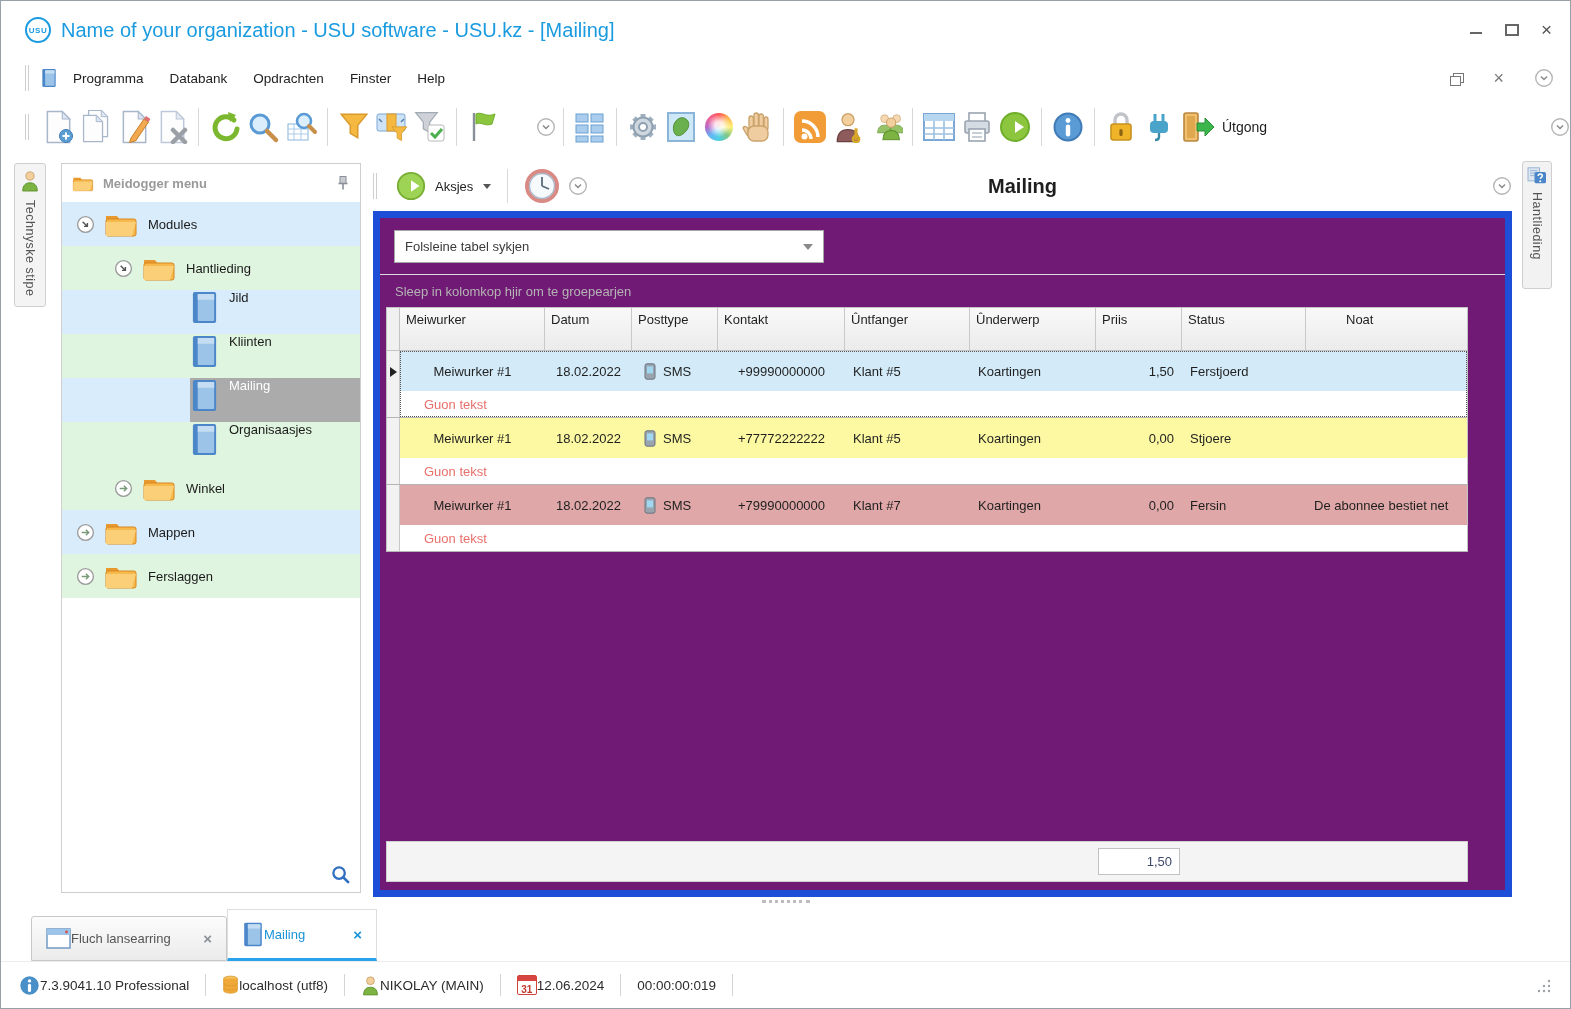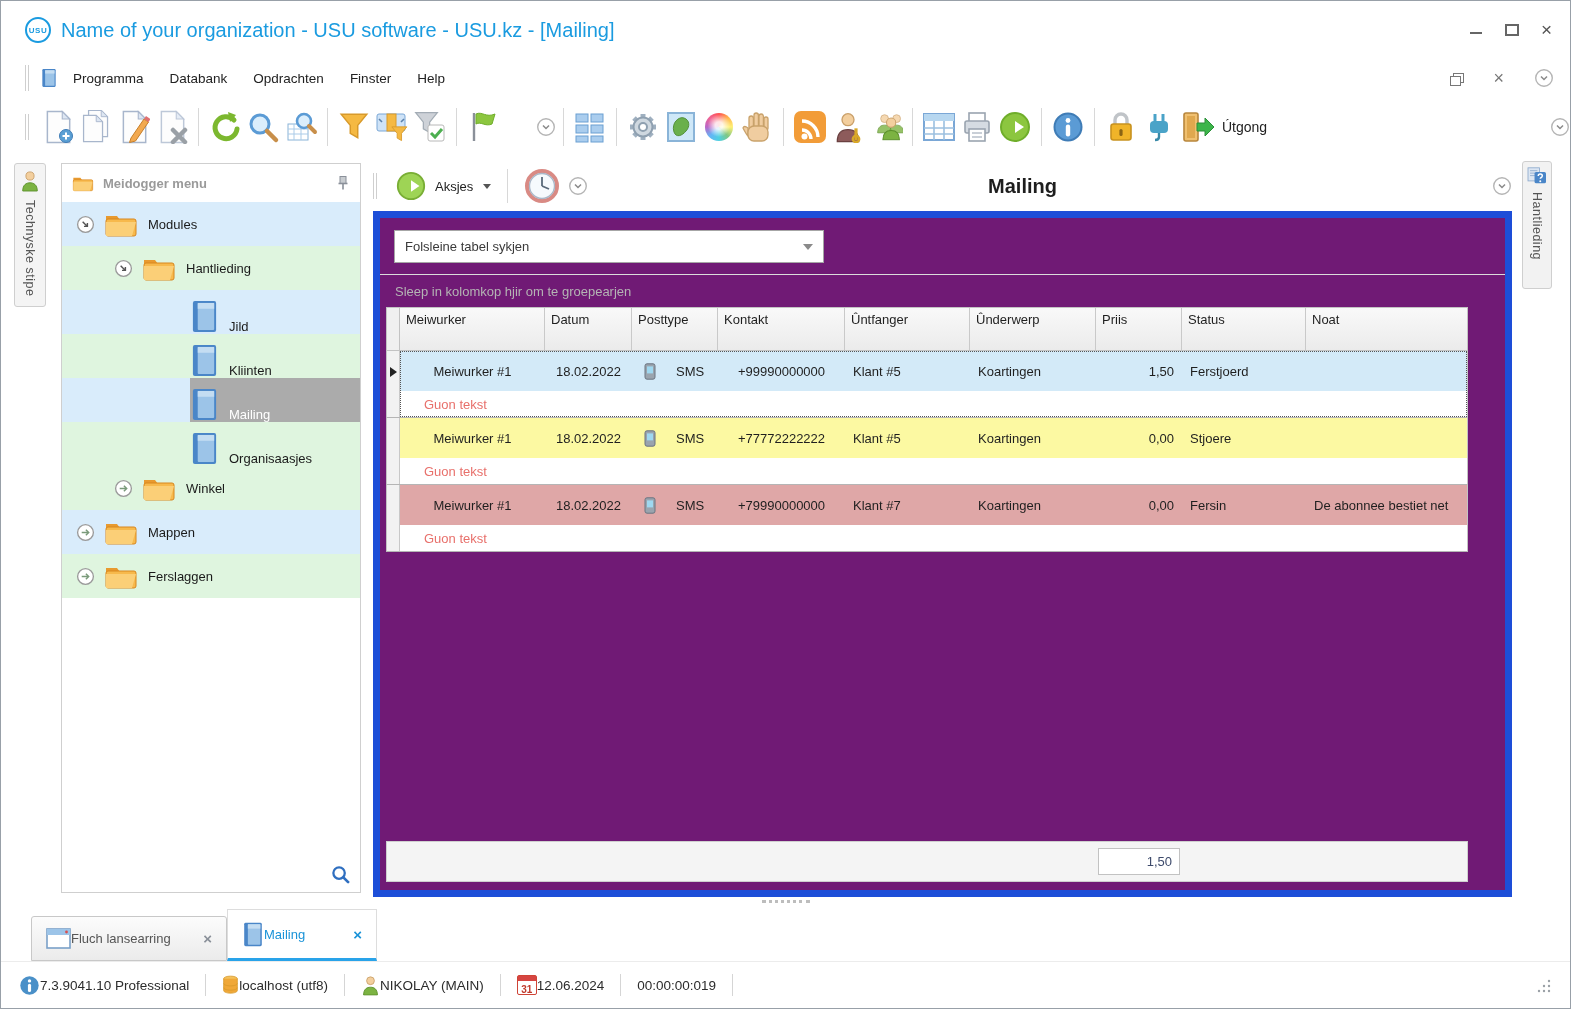--- a/index.html
+++ b/index.html
@@ -54,21 +54,21 @@
                 display:flex; flex-direction:column; position:relative; }
   .tree-header { height:38px; flex:none; display:flex; align-items:center; gap:9px; padding:0 10px; color:#9a9a9a; font-weight:bold; }
   .pin { margin-left:auto; }
   .titem { height:44px; flex:none; display:flex; align-items:center; }
   .titem.blue  { background:#d9ecfb; }
   .titem.green { background:#dff5df; }
   .lv0 { padding-left:14px; } .lv1 { padding-left:52px; } .lv2 { padding-left:128px; }
   .t-exp { margin-right:9px; flex:none; }
   .t-ico { margin-right:10px; flex:none; }
   .t-label { color:#1a1a1a; }
-  .tsel { flex:1; align-self:stretch; display:flex; align-items:flex-end; gap:10px; }
+  .tsel { flex:1; align-self:stretch; display:flex; align-items:flex-start; gap:10px; }
   .tsel.on { background:#ababab; }
   .tsel.on .t-label { color:#fff; }
   .tree-search { position:absolute; right:10px; bottom:8px; }
 
   
   .main-panel { flex:1; min-width:0; display:flex; flex-direction:column; margin:4px 10px 0 12px; }
   .panel-header { height:50px; flex:none; display:flex; align-items:center; position:relative; gap:8px; }
   .aksjes { display:flex; align-items:center; gap:8px; }
   .aksjes-label { font-size:13px; color:#222; }
   .caret-down { width:0; height:0; border-left:4px solid transparent; border-right:4px solid transparent; border-top:5px solid #555; display:inline-block; margin-left:2px; }
@@ -79,36 +79,36 @@
   .panel-body { flex:1; min-height:0; border:7px solid #1d4ed8; background:#701a75; display:flex; flex-direction:column; }
   .search-row { flex:none; padding:12px 14px 11px 14px; border-bottom:1px solid #dcdcdc; }
   .combo { width:430px; height:33px; border:1px solid #a6a6a6; display:flex; align-items:center; padding:0 10px; color:#3a3a3a; background:#fff; }
   .combo-arrow { margin-left:auto; width:0; height:0; border-left:5px solid transparent; border-right:5px solid transparent; border-top:6px solid #8a8a8a; }
   .groupby { flex:none; height:32px; display:flex; align-items:center; padding-left:15px; color:#b4b4b4; }
 
   .grid { margin-left:6px; width:1082px; flex:none; }
   .thead { display:flex; height:44px; background:linear-gradient(#f9f9f9,#ebebeb); border:1px solid #c3c3c3; }
   .hind { width:13px; flex:none; border-right:1px solid #c3c3c3; background:#f0f0f0; }
   .hcell { padding:4px 6px; border-right:1px solid #c9c9c9; color:#1f1f1f; font-size:13px; }
-  .hcell:last-child { border-right:none; }
+  .hcell:last-child { border-right:none;margin-left:34px; }
   .w0{width:145px;flex:none;} .w1{width:87px;flex:none;} .w2{width:86px;flex:none;} .w3{width:127px;flex:none;}
   .w4{width:125px;flex:none;} .w5{width:126px;flex:none;} .w6{width:86px;flex:none;} .w7{width:124px;flex:none;} .w8{width:163px;flex:none;}
   .tgroup { display:flex; border-left:1px solid #c3c3c3; border-right:1px solid #c3c3c3; border-bottom:1px solid #b5b5b5; }
   .tind { width:13px; flex:none; background:#f2f2f2; border-right:1px solid #c8c8c8; position:relative; }
   .row-arrow { position:absolute; top:16px; left:3px; width:0; height:0; border-top:5px solid transparent; border-bottom:5px solid transparent; border-left:7px solid #222; }
   .tcontent { flex:1; display:flex; flex-direction:column; min-width:0; }
   .sel .tcontent { outline:1px dotted #555; outline-offset:-1px; }
   .trow { height:40px; display:flex; align-items:center; }
   .bg-blue  { background:#d3eaf8; }
   .bg-yellow{ background:#fcf9a2; }
   .bg-red   { background:#dfa7a7; }
   .cell { overflow:hidden; white-space:nowrap; color:#1f1f1f; }
   .a-c { text-align:center; } .a-r { text-align:right; padding-right:8px; }
   .pl { padding-left:8px; }
-  .c-post { display:flex; align-items:center; gap:20px; padding-left:12px; }
+  .c-post { display:flex; align-items:center; gap:7px; padding-left:12px; }
   .tsub { height:26px; display:flex; align-items:center; padding-left:24px; color:#e8706b; background:#fff; }
   .grid-filler { flex:1; }
   .summary { flex:none; margin:0 0 8px 6px; width:1082px; height:41px; background:#f4f4f4; border:1px solid #cfcfcf; position:relative; }
   .sumcell { position:absolute; left:711px; top:6px; width:82px; height:27px; background:#fff; border:1px solid #c2c2c2;
              display:flex; align-items:center; justify-content:flex-end; padding-right:7px; color:#3d4a6b; }
 
   
   .hsplitter { height:9px; flex:none; position:relative; }
   .hsplitter .handle { width:48px; border-top:3px dotted #bdbdbd; margin:3px auto 0; }
   .bottom-tabs { height:55px; flex:none; display:flex; align-items:flex-end; padding-left:30px; background:#fff; }

